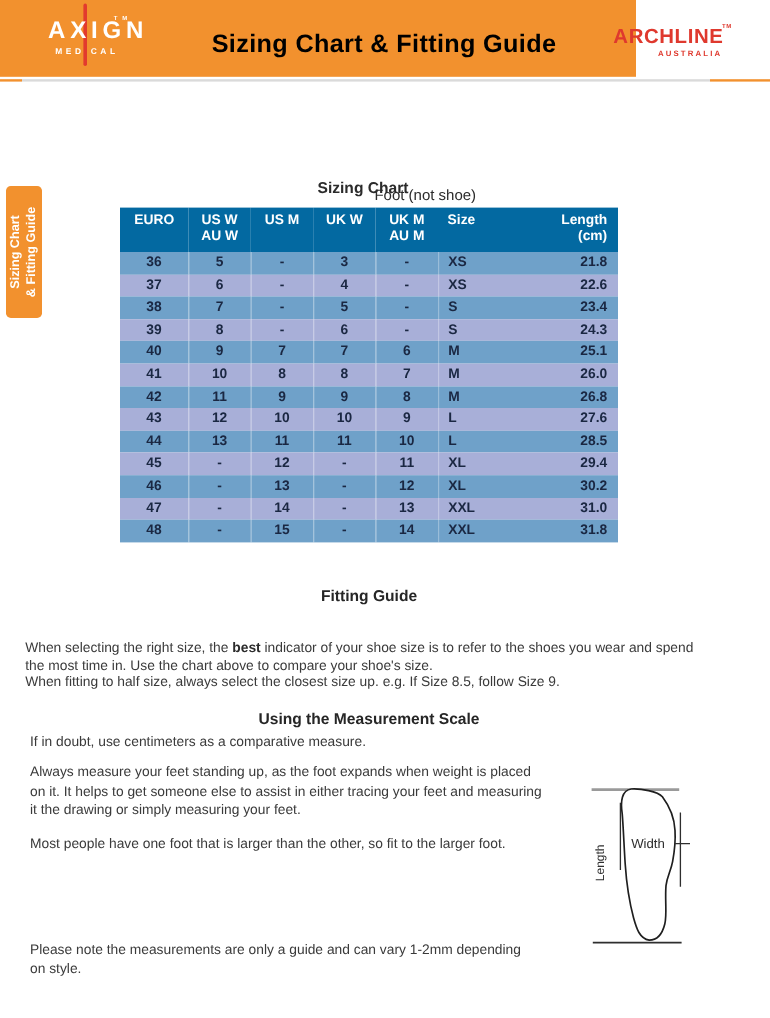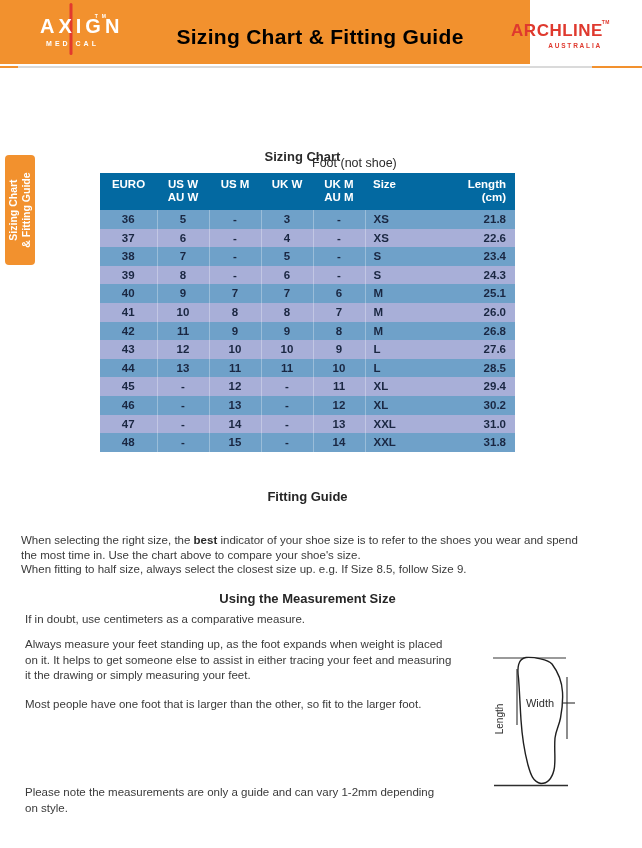--- a/index.html
+++ b/index.html
@@ -252,21 +252,21 @@
       </tbody>
   </table>
 
   <div class="h2" style="top:489px;">Fitting Guide</div>
   <div class="para" style="left:21px;top:517px;width:610px;">
     <span>When selecting the right size, the </span><b>best</b><span> indicator of your shoe size is to refer to the shoes you wear and spend
 the most time in. Use the chart above to compare your shoe's size.</span>
   </div>
   <div class="para" style="left:21px;top:562px;width:610px;">When fitting to half size, always select the closest size up. e.g. If Size 8.5, follow Size 9.</div>
 
-  <div class="h2" style="top:591px;">Using the Measurement Size</div>
+  <div class="h2" style="top:591px;">Using the Measurement Scale</div>
   <div class="para" style="left:25px;top:612px;width:460px;">If in doubt, use centimeters as a comparative measure.</div>
   <div class="para" style="left:25px;top:637px;width:460px;">Always measure your feet standing up, as the foot expands when weight is placed
 on it. It helps to get someone else to assist in either tracing your feet and measuring
 it the drawing or simply measuring your feet.</div>
   <div class="para" style="left:25px;top:697px;width:460px;">Most people have one foot that is larger than the other, so fit to the larger foot.</div>
   <div class="para" style="left:25px;top:785px;width:460px;">Please note the measurements are only a guide and can vary 1-2mm depending
 on style.</div>
 
   <svg class="foot-diagram" viewBox="0 0 95 140">
     <line x1="5" y1="8" x2="78" y2="8" stroke="#9A9A9A" stroke-width="2.2"></line>

